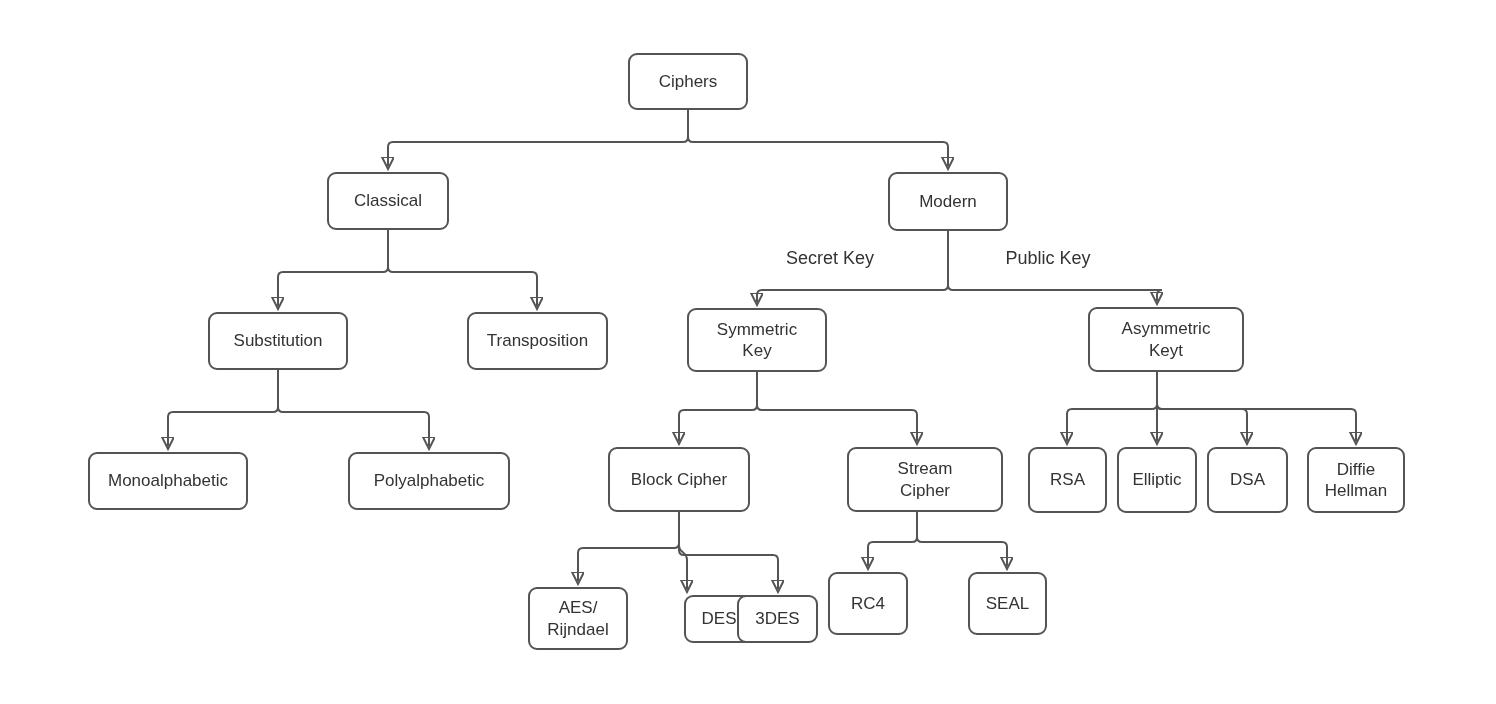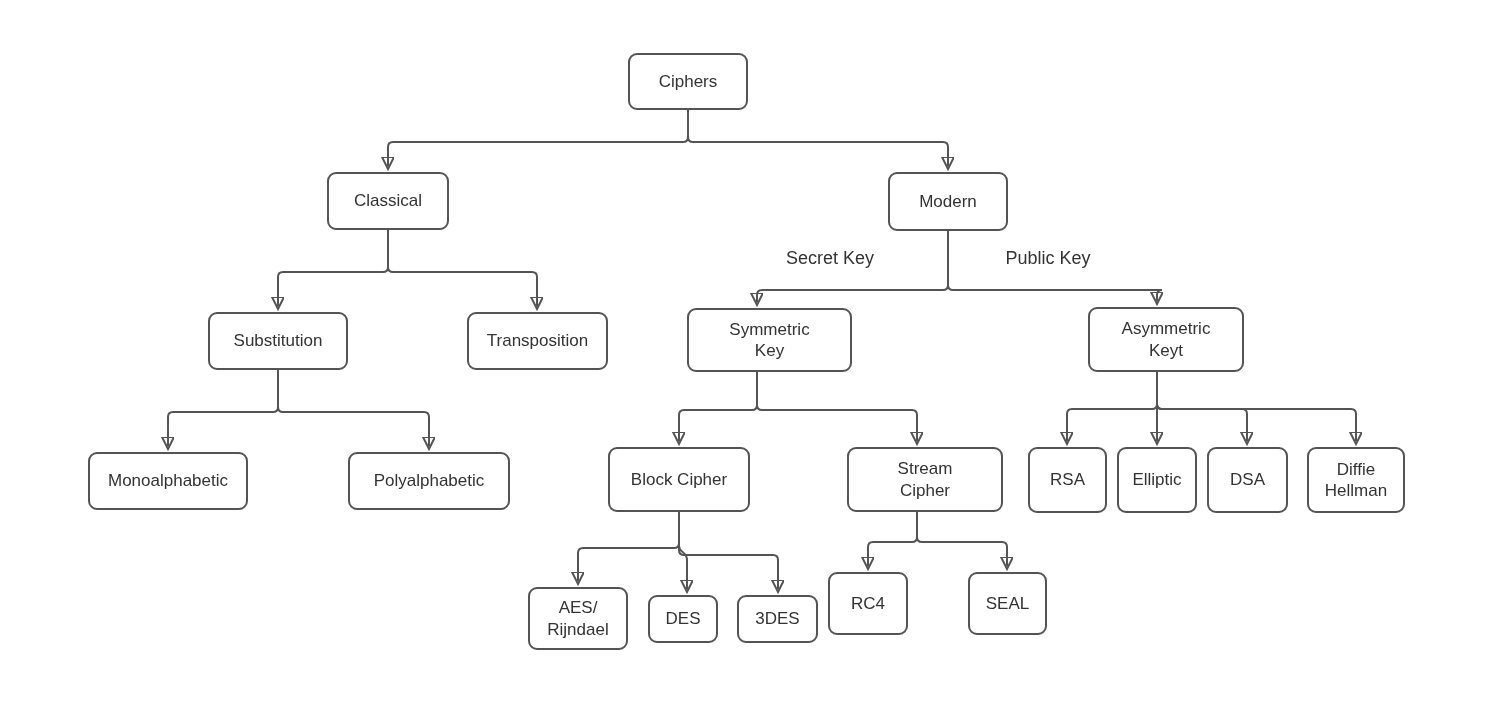--- a/index.html
+++ b/index.html
@@ -54,34 +54,34 @@
   </svg>
 
   <div class="edge-label" style="left:775px; top:248px; width:110px;">Secret Key</div>
   <div class="edge-label" style="left:995px; top:248px; width:106px;">Public Key</div>
 
   <div class="node" style="left:628px; top:53px;  width:120px; height:57px;">Ciphers</div>
   <div class="node" style="left:327px; top:172px; width:122px; height:58px;">Classical</div>
   <div class="node" style="left:888px; top:172px; width:120px; height:59px;">Modern</div>
   <div class="node" style="left:208px; top:312px; width:140px; height:58px;">Substitution</div>
   <div class="node" style="left:467px; top:312px; width:141px; height:58px;">Transposition</div>
-  <div class="node" style="left:687px; top:308px; width:165px; height:64px;">Symmetric
+  <div class="node" style="left:687px; top:308px; width:140px; height:64px;">Symmetric
 Key</div>
   <div class="node" style="left:1088px; top:307px; width:156px; height:65px;">Asymmetric
 Keyt</div>
   <div class="node" style="left:348px; top:452px; width:162px; height:58px;">Polyalphabetic</div>
   <div class="node" style="left:88px;  top:452px; width:160px; height:58px;">Monoalphabetic</div>
   <div class="node" style="left:608px; top:447px; width:142px; height:65px;">Block Cipher</div>
   <div class="node" style="left:847px; top:447px; width:156px; height:65px;">Stream
 Cipher</div>
   <div class="node" style="left:1028px; top:447px; width:79px; height:66px;">RSA</div>
   <div class="node" style="left:1117px; top:447px; width:80px; height:66px;">Elliptic</div>
   <div class="node" style="left:1207px; top:447px; width:81px; height:66px;">DSA</div>
   <div class="node" style="left:1307px; top:447px; width:98px; height:66px;">Diffie
 Hellman</div>
   <div class="node" style="left:528px; top:587px; width:100px; height:63px;">AES/
 Rijndael</div>
-  <div class="node" style="left:648px; top:595px; width:70px; height:48px;">DES</div>
+  <div class="node" style="left:684px; top:595px; width:70px; height:48px;">DES</div>
   <div class="node" style="left:737px; top:595px; width:81px; height:48px;">3DES</div>
   <div class="node" style="left:828px; top:572px; width:80px; height:63px;">RC4</div>
   <div class="node" style="left:968px; top:572px; width:79px; height:63px;">SEAL</div>
 
 </div>
 
 </body></html>

